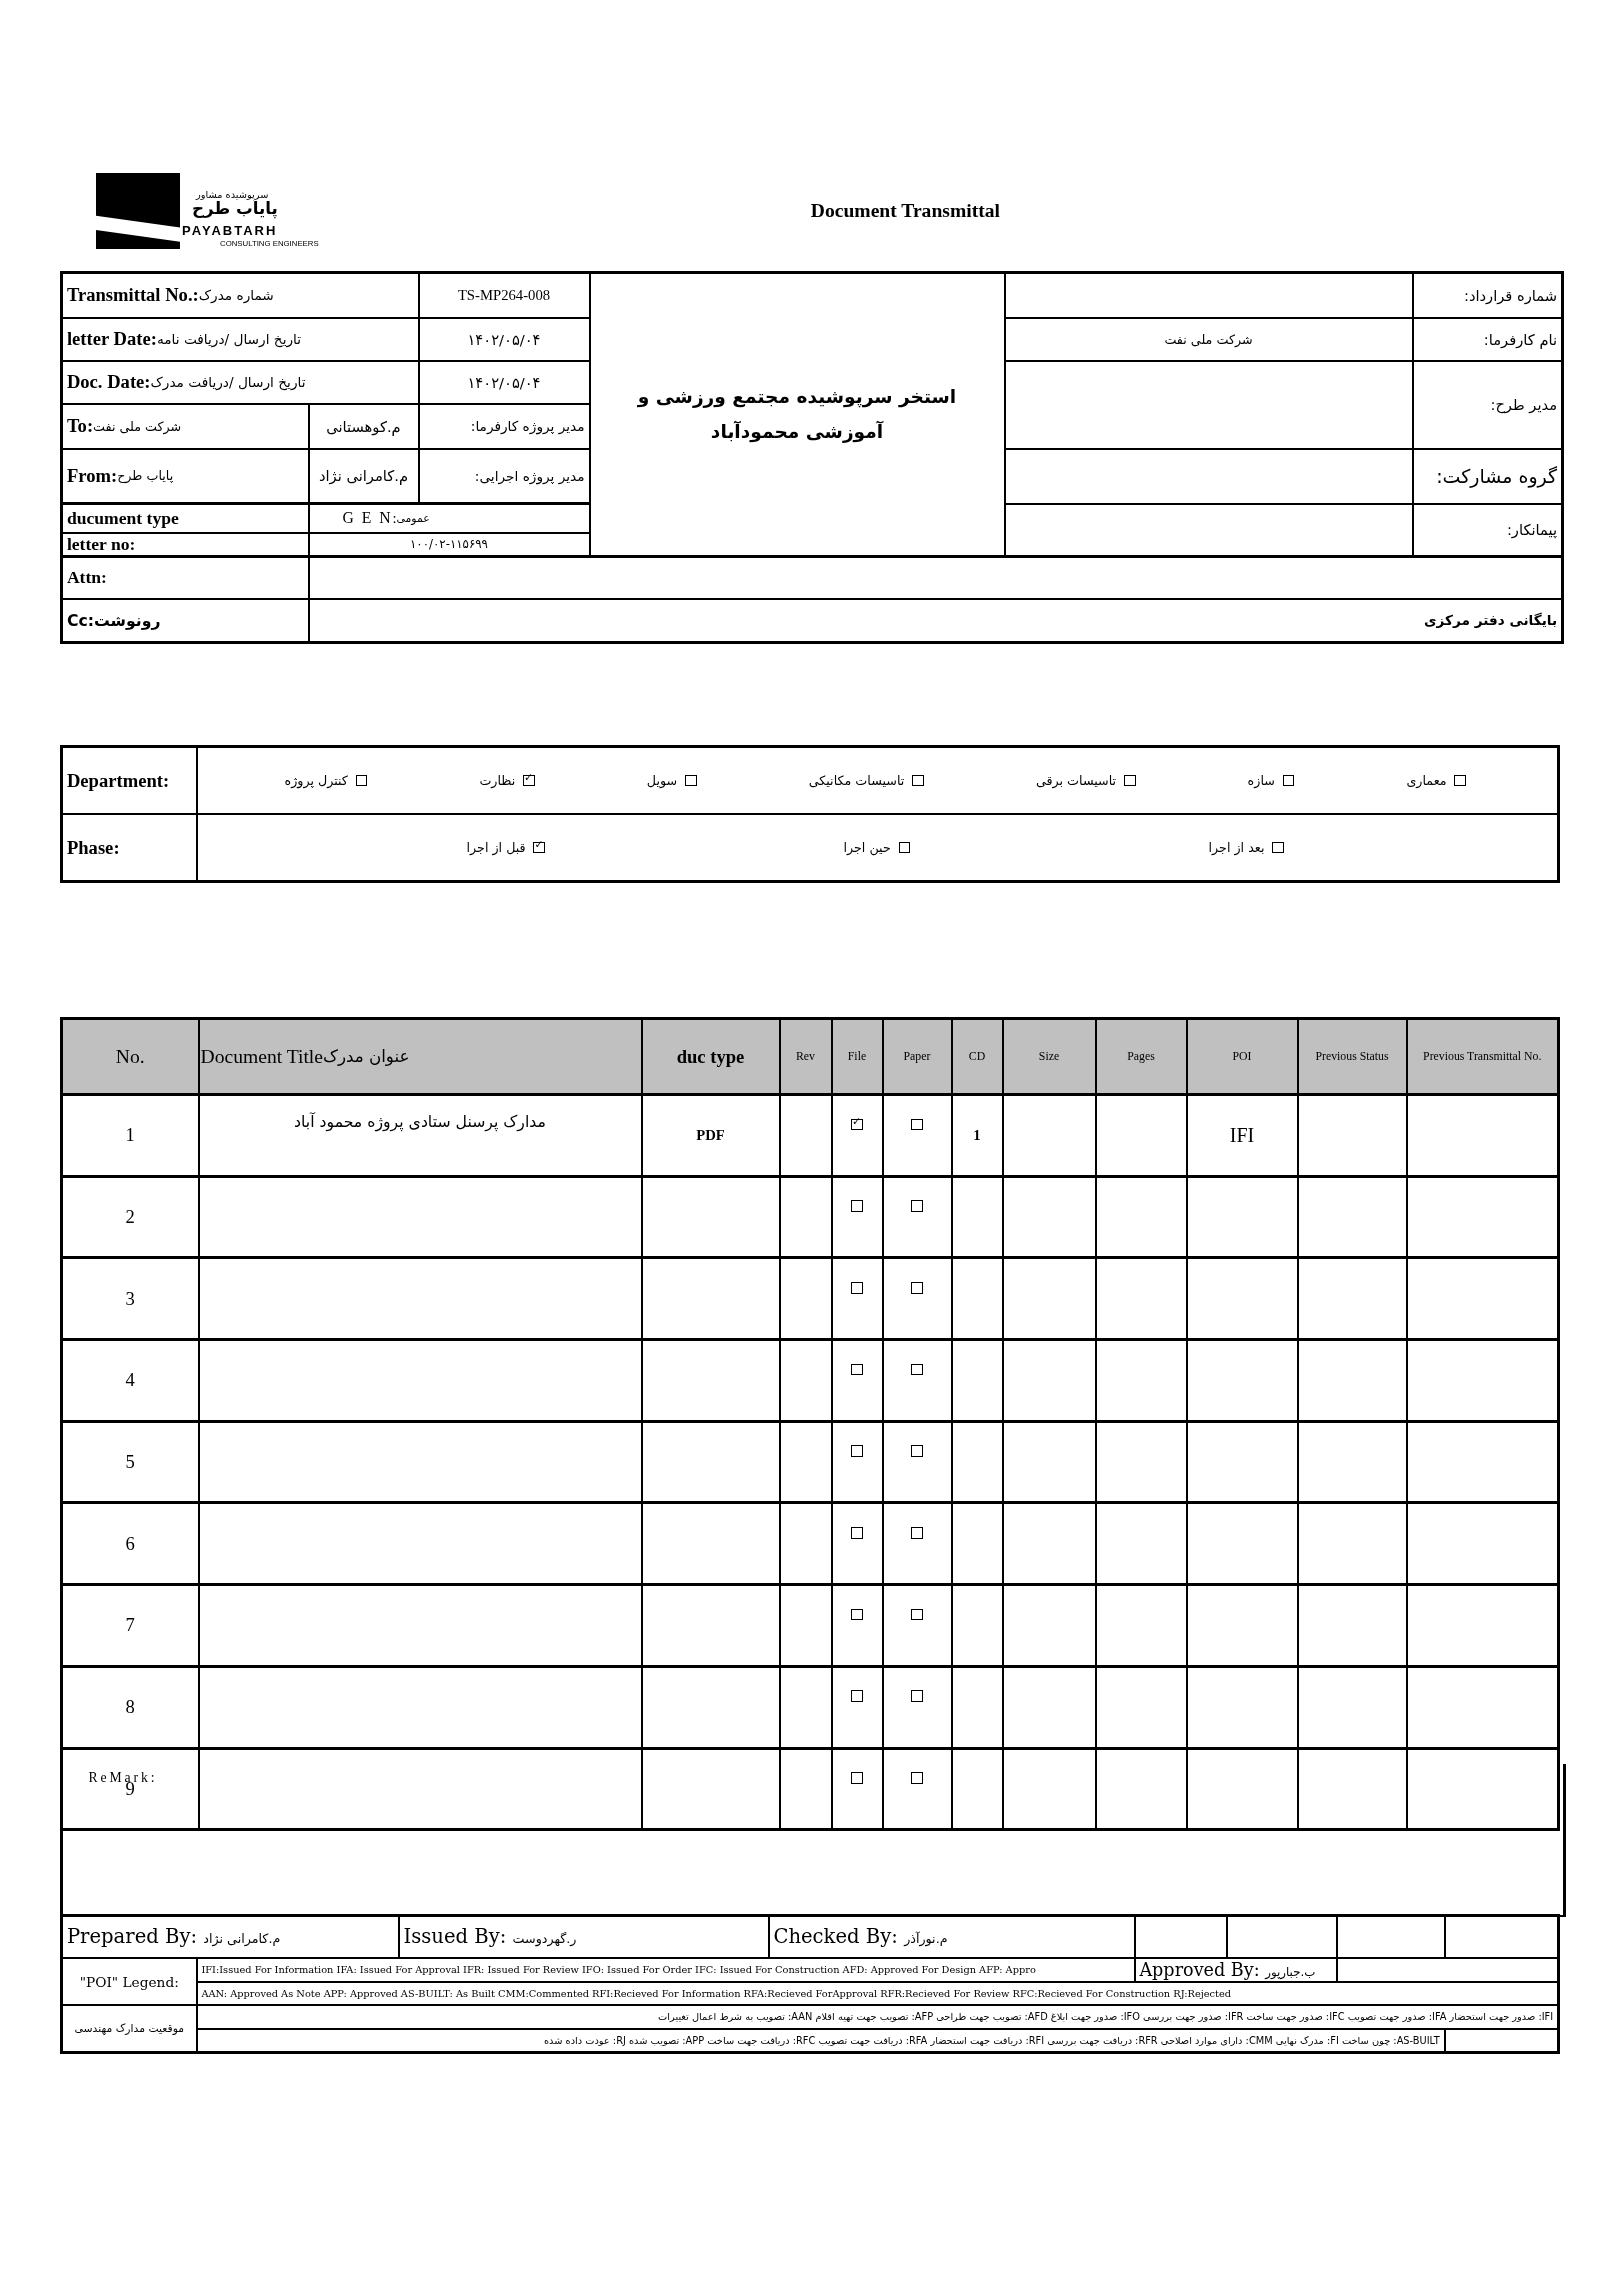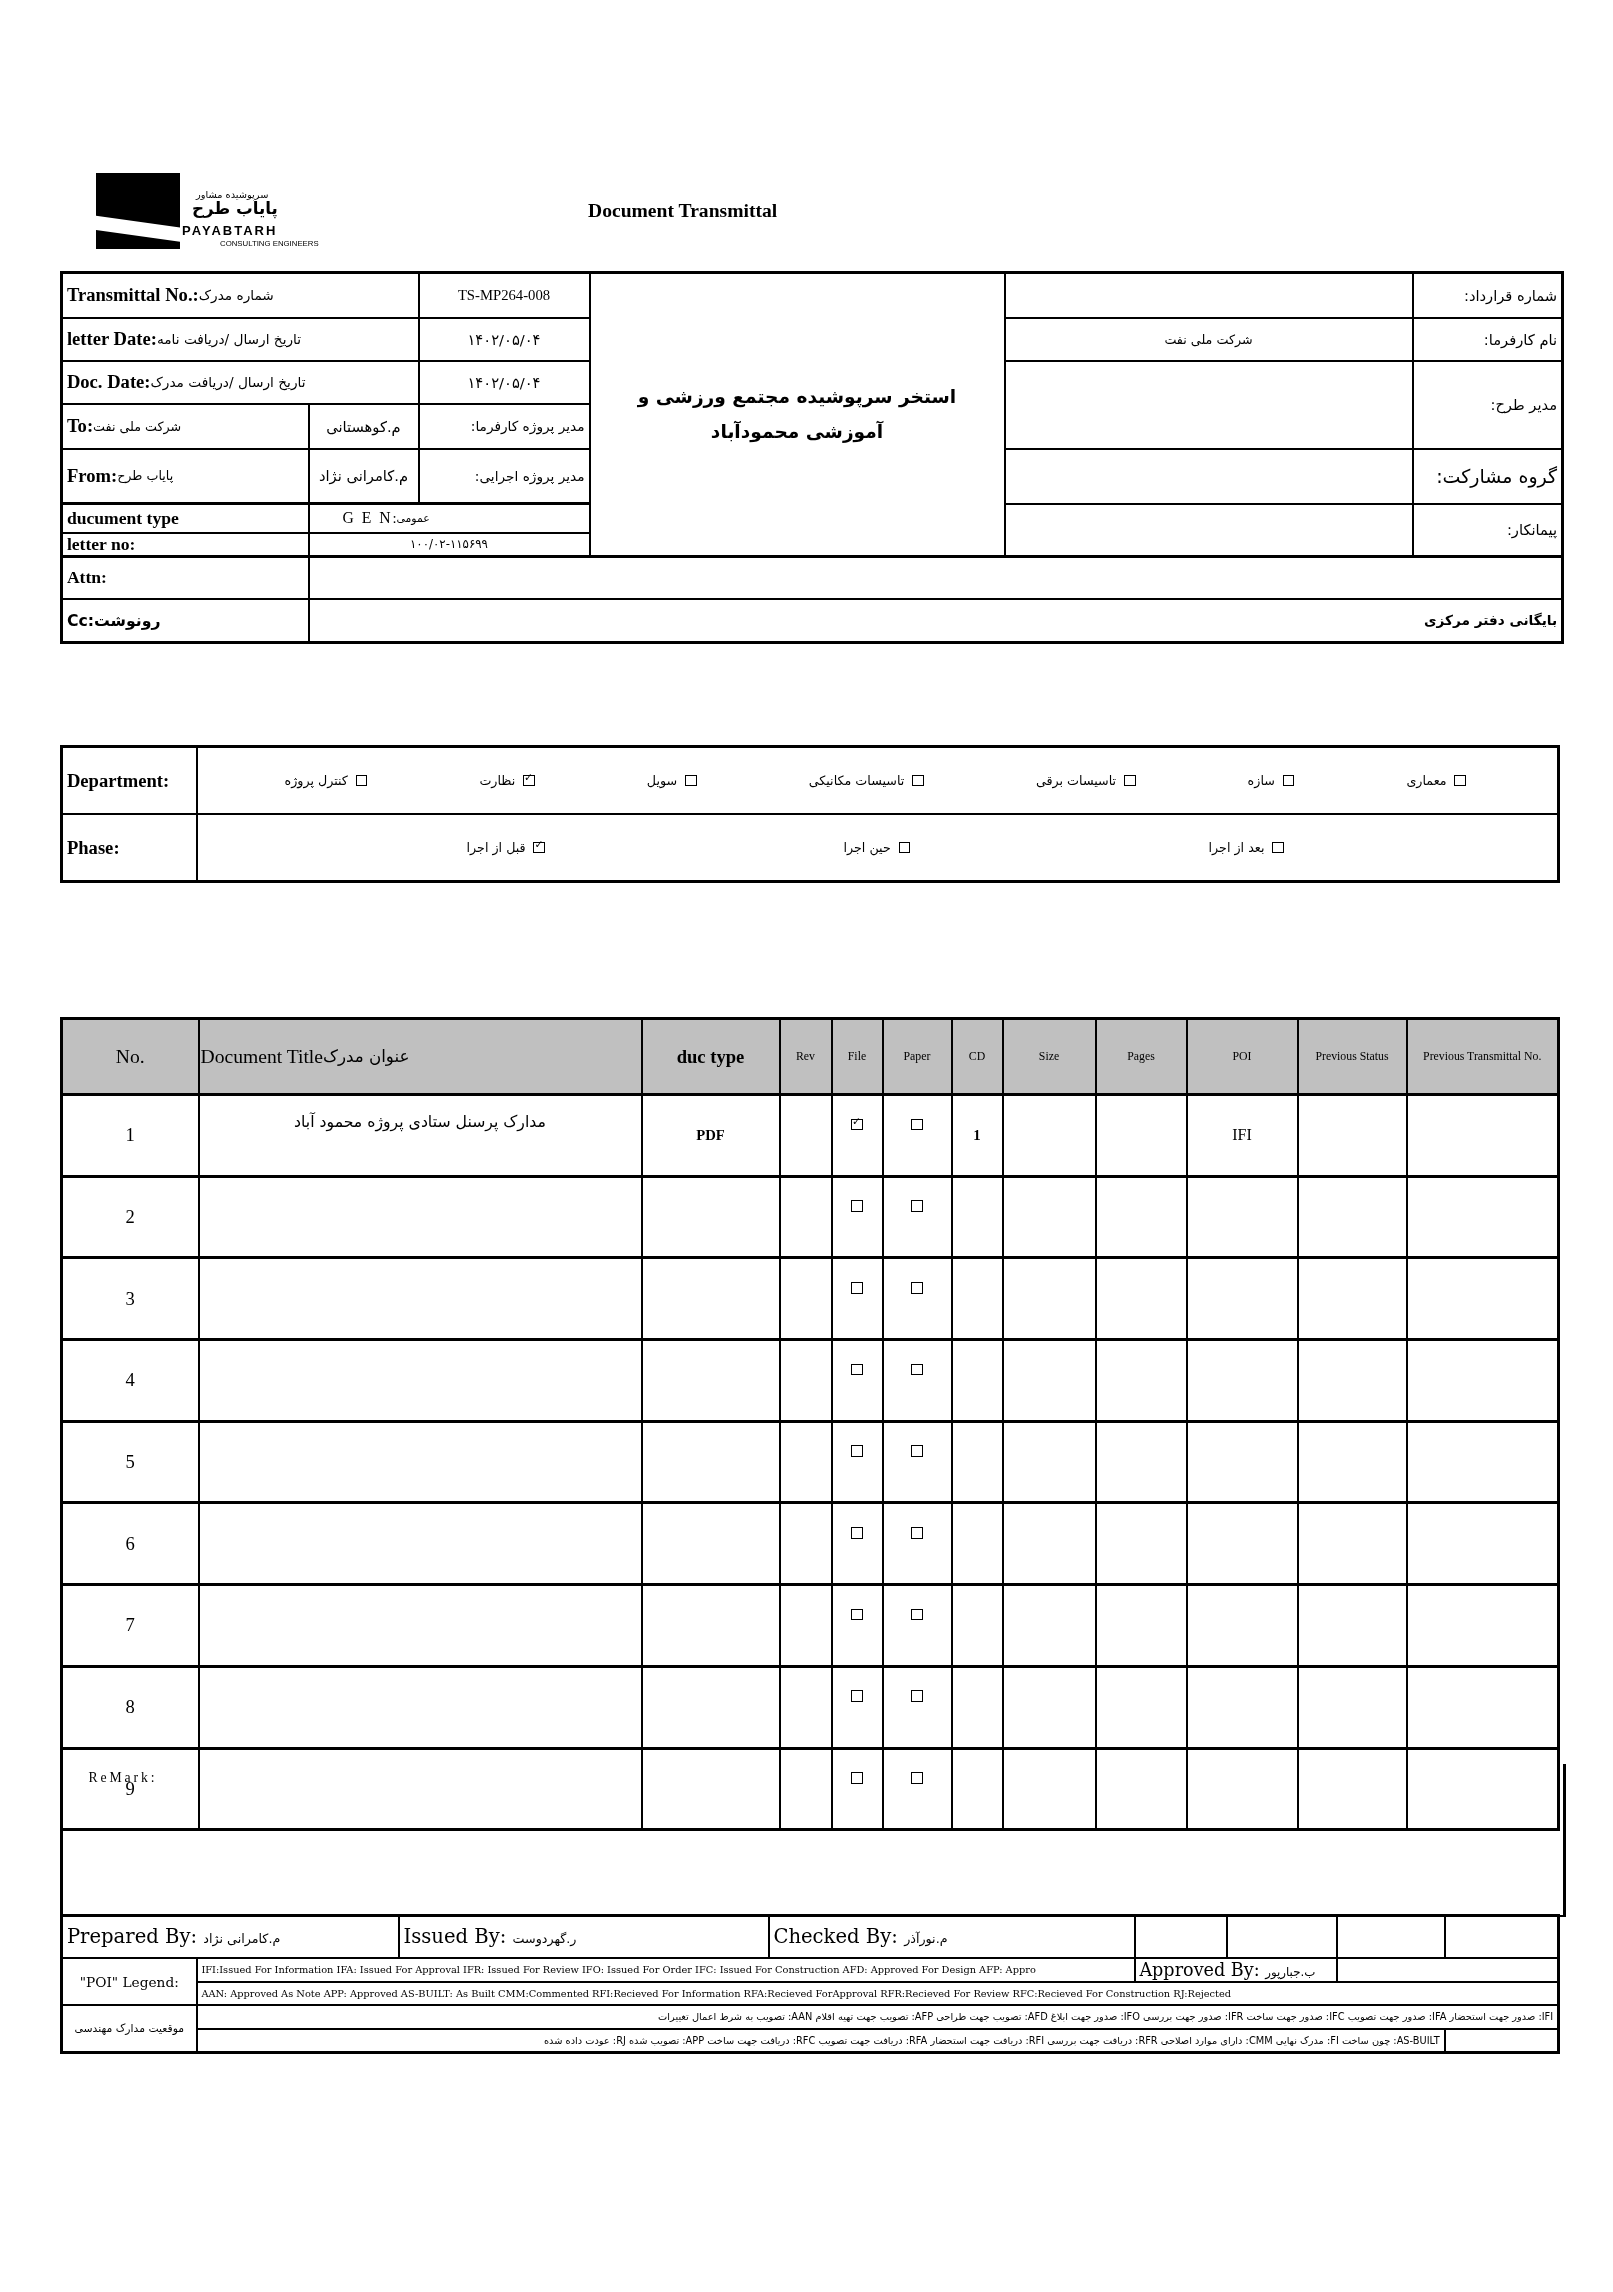--- a/index.html
+++ b/index.html
@@ -4,21 +4,21 @@
 <style>
   html, body { margin: 0; padding: 0; background: #ffffff; }
   body { width: 1613px; height: 2293px; position: relative; font-family: "Liberation Serif", serif; color: #000; overflow: hidden; }
   .abs { position: absolute; box-sizing: border-box; }
   .logo-block { left: 96px; top: 173px; width: 84px; height: 76px; background: #000; overflow: hidden; }
   .logo-stripe { position: absolute; left: -9.8px; top: 49px; width: 108px; height: 13.7px; background: #fff; transform: rotate(8deg); border-radius: 0 5.9px 5.9px 0; }
   .logo-fa-small { left: 196px; top: 189px; font-size: 9.8px; font-family: "DejaVu Sans", sans-serif; direction: rtl; }
   .logo-fa-big { left: 192px; top: 198px; font-size: 16.7px; font-weight: bold; font-family: "DejaVu Sans", sans-serif; direction: rtl; }
   .logo-en { left: 182px; top: 223px; font-size: 13px; letter-spacing: 2px; font-family: "Liberation Sans", sans-serif; font-weight: bold; }
   .logo-en2 { left: 220px; top: 239px; font-size: 7.8px; font-family: "Liberation Sans", sans-serif; }
-  .doc-title { left: 588px; top: 200px; width: 412px; text-align: left; font-size: 19.6px; font-weight: bold; }
+  .doc-title { left: 588px; top: 200px; width: 412px; text-align: right; font-size: 19.6px; font-weight: bold; }
 
   table { border-collapse: collapse; table-layout: fixed; }
   td { border: 2px solid #000; padding: 0 3.9px; overflow: hidden; white-space: nowrap; }
   .fa { font-family: "DejaVu Sans", sans-serif; direction: rtl; }
   .lbl { font-weight: bold; font-size: 18.6px; }
   .cell-flex { display: flex; justify-content: flex-start; align-items: center; }
   .center { text-align: center; }
   .thick-t { border-top: 3.9px solid #000; }
 
   .header-table { position: absolute; left: 60px; top: 271px; width: 1500px; border: 3.9px solid #000; }
@@ -260,21 +260,21 @@
       <tr class="row">
         <td>1</td>
         <td class="fa" style="font-size: 15.7px; vertical-align: top; padding-top: 15.7px;">مدارک پرسنل ستادی پروژه محمود آباد</td>
         <td style="font-weight: bold; font-size: 14.7px;">PDF</td>
         <td></td>
         <td class="box-cell"><span class="box checked"></span></td>
         <td class="box-cell"><span class="box"></span></td>
         <td style="font-weight: bold; font-size: 14.7px;">1</td>
         <td></td>
         <td></td>
-        <td style="font-size: 16px;">IFI</td>
+        <td style="font-size: 20px;">IFI</td>
         <td></td>
         <td></td>
       </tr>
       <tr class="row">
         <td>2</td>
         <td class="fa" style="font-size: 15.7px; vertical-align: top; padding-top: 15.7px;"></td>
         <td style="font-weight: bold; font-size: 14.7px;"></td>
         <td></td>
         <td class="box-cell"><span class="box"></span></td>
         <td class="box-cell"><span class="box"></span></td>

